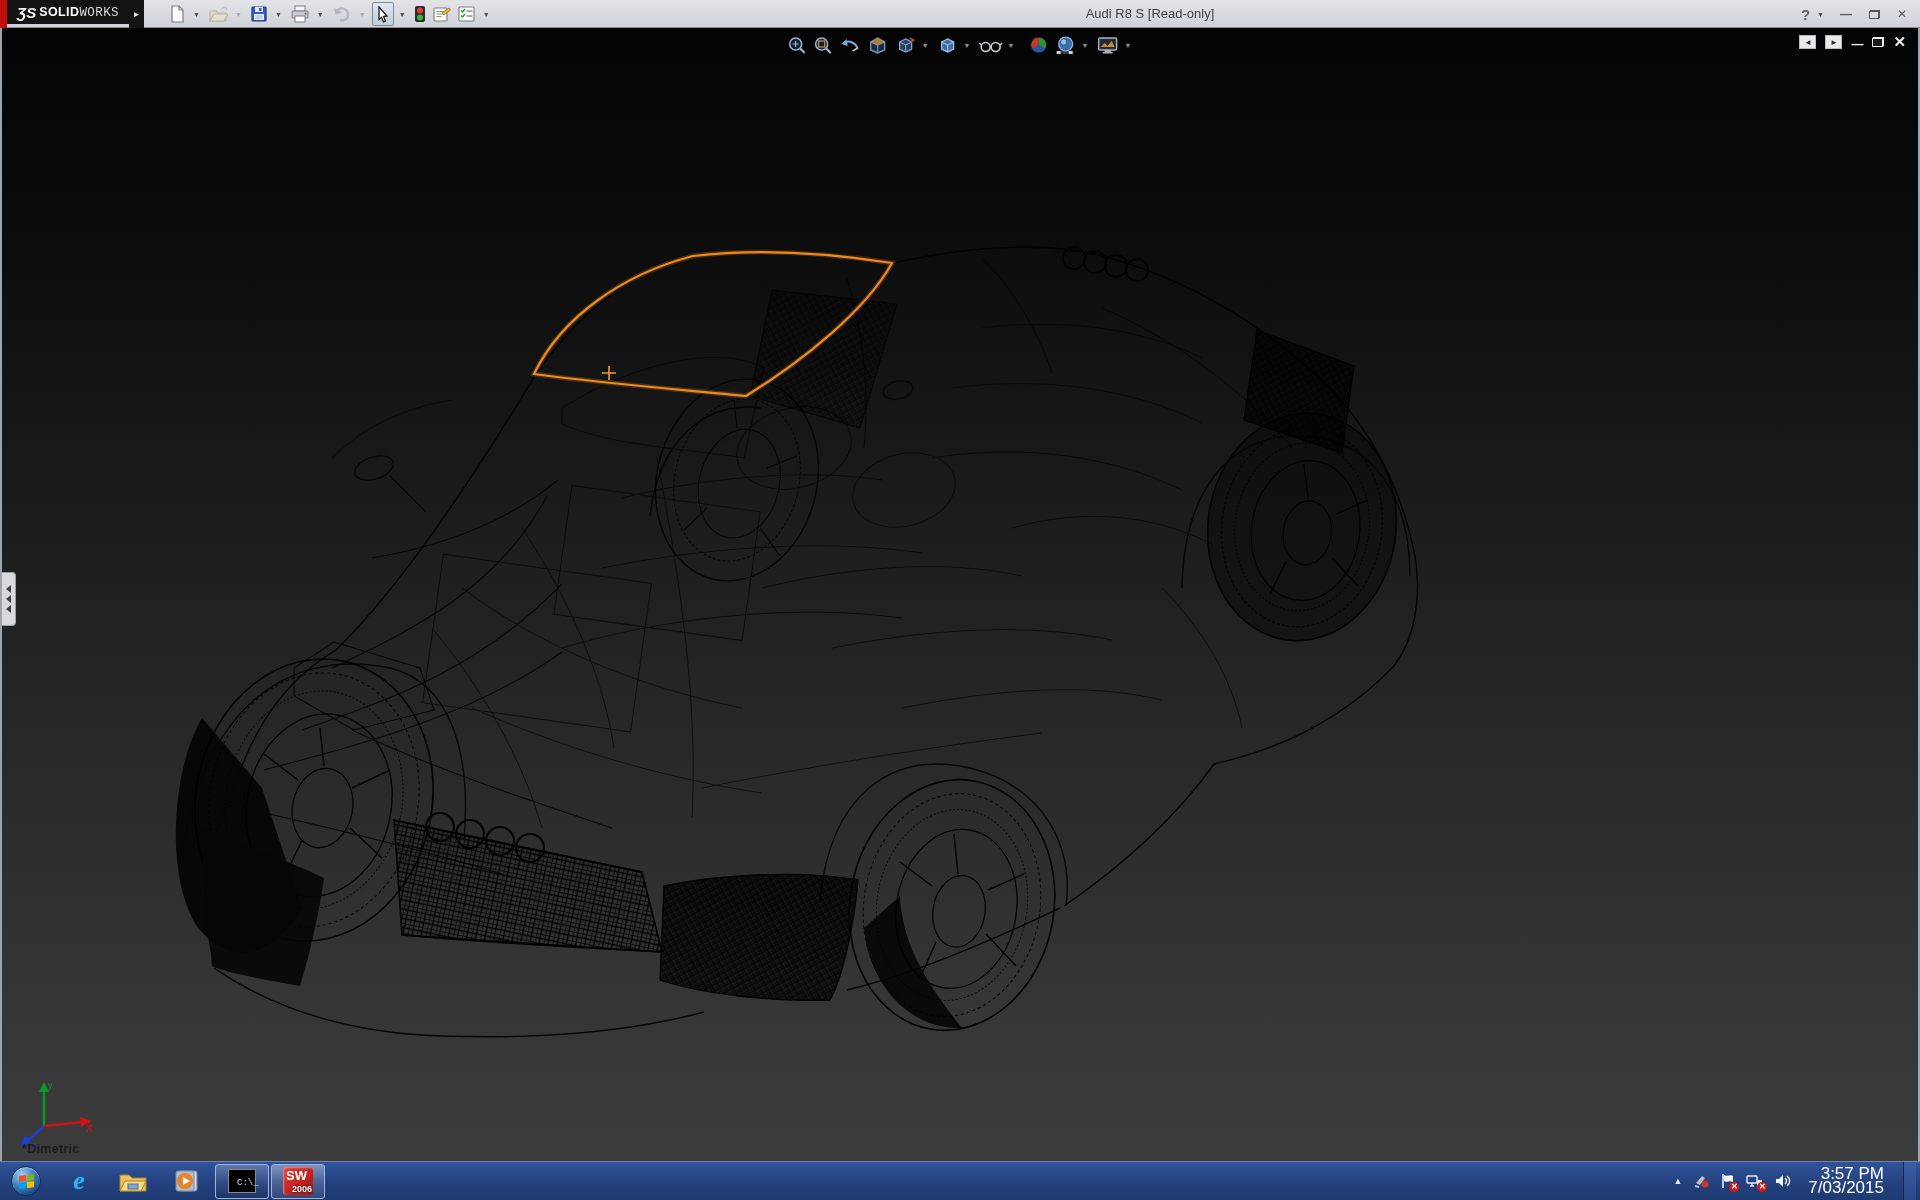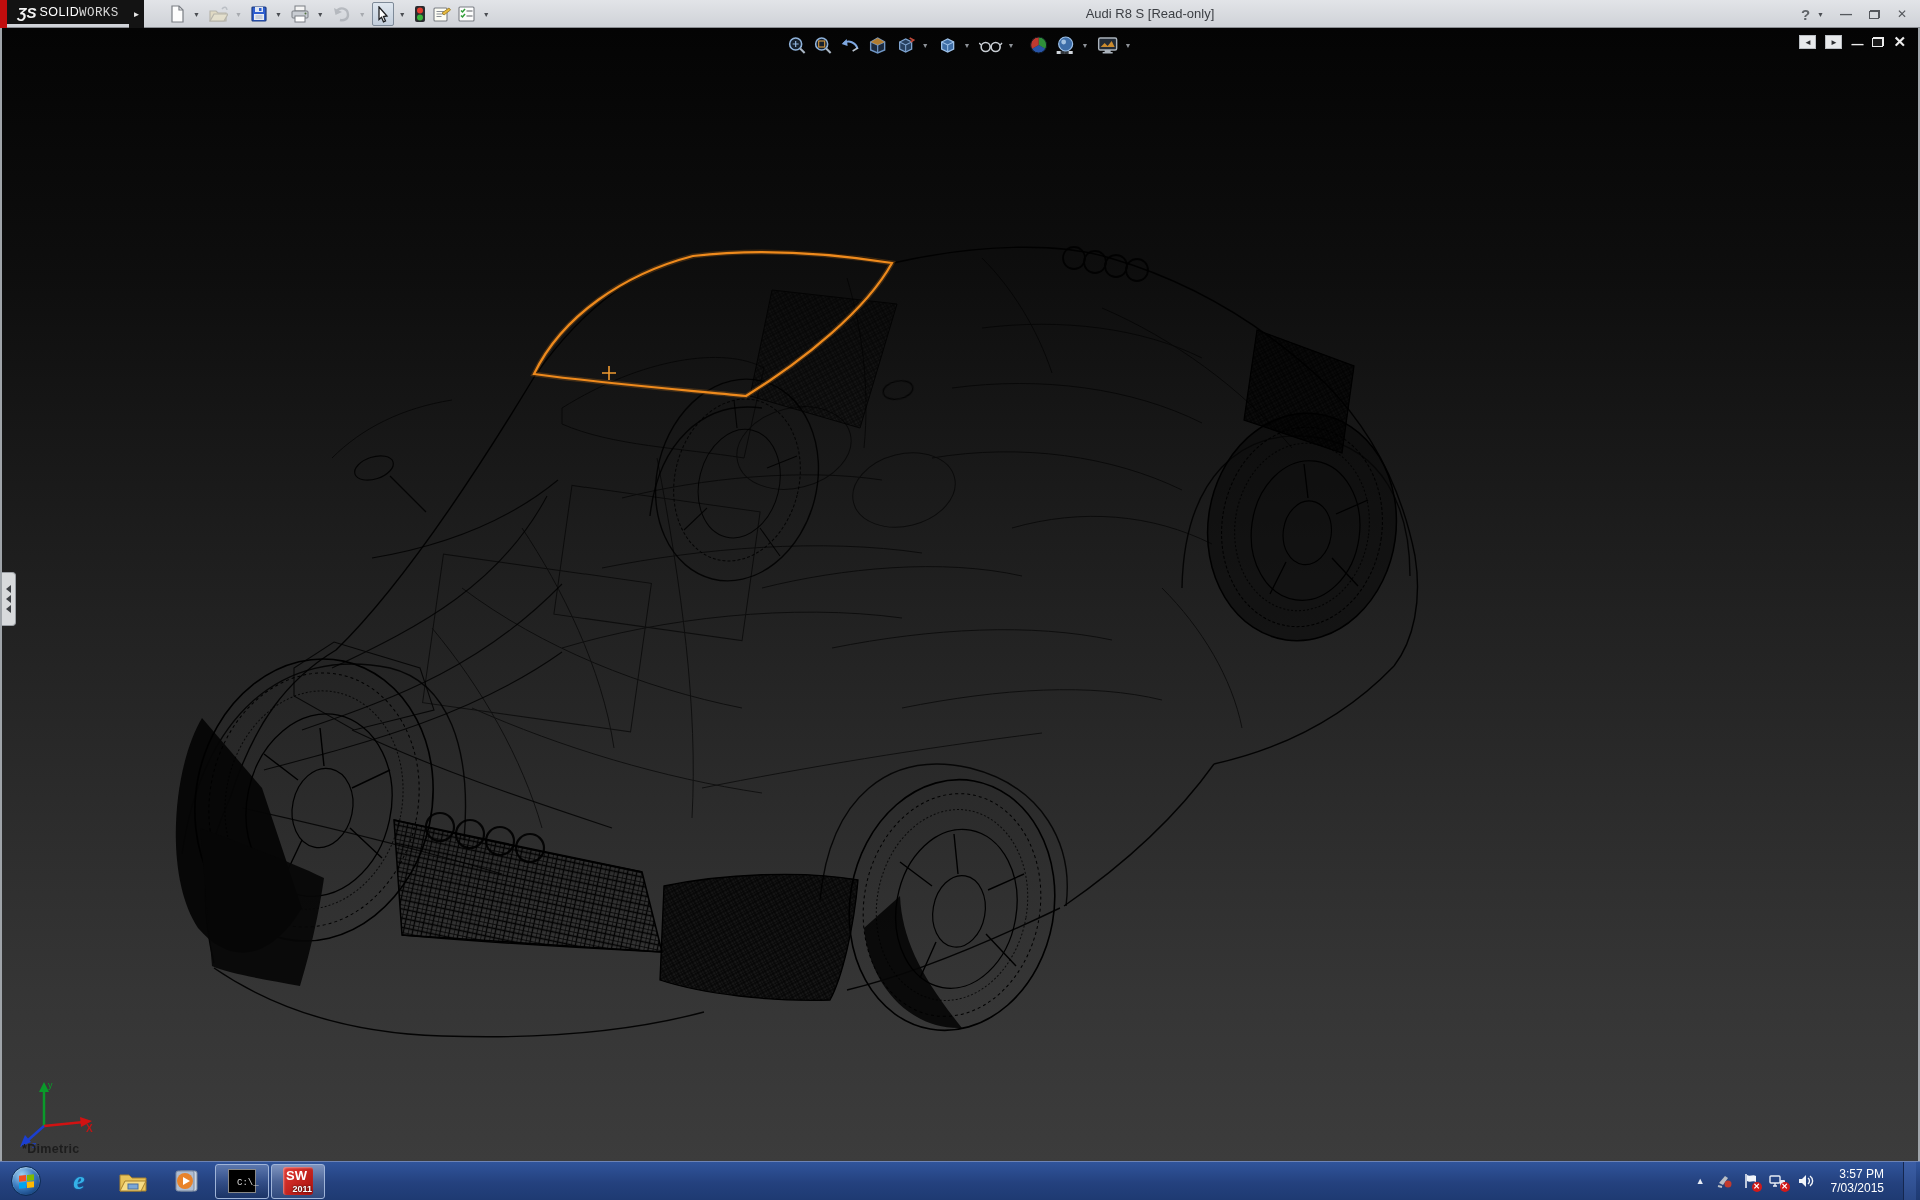--- a/index.html
+++ b/index.html
@@ -6,21 +6,21 @@
   html,body { width:1920px; height:1200px; overflow:hidden; font-family:"Liberation Sans", sans-serif; background:#000; }
 
   
   .titlebar{position:absolute;left:0;top:0;width:1920px;height:28px;
     background:linear-gradient(#e2e4e8,#cfd2d7);border-bottom:1px solid #8a8d92;}
   .red-strip{position:absolute;left:0;top:0;width:7px;height:28px;background:#c00d0d;}
   .logo-block{position:absolute;left:7px;top:0;width:122px;height:24px;background:#131313;
     display:flex;align-items:center;justify-content:center;color:#fff;}
   .logo-glyph{font-style:italic;font-weight:bold;font-size:15px;margin-right:3px;color:#f4f4f4;}
   .logo-text{font-size:12.5px;letter-spacing:.4px;color:#fff;}
-  .logo-text b{font-weight:normal;} .logo-text span{font-weight:normal;color:#d8d8d8;font-family:Liberation Mono, monospace;}
+  .logo-text b{font-weight:bold;} .logo-text span{font-weight:normal;color:#d8d8d8;font-family:Liberation Mono, monospace;}
   .logo-flyout{position:absolute;left:129px;top:0;width:15px;height:28px;background:#131313;
     display:flex;align-items:center;justify-content:center;color:#e8e8e8;font-size:8px;}
   .tb-icons{position:absolute;left:166px;top:0;height:28px;display:flex;align-items:center;}
   .tb-btn{height:24px;display:flex;align-items:center;padding:0 2px;margin-right:2px;}
   .tb-btn svg{display:block;}
   .tb-btn.pressed{border:1px solid #7e8a98;background:linear-gradient(#dfe7f0,#c3cedb);border-radius:2px;}
   .dd{font-size:7px;color:#4a4d52;margin:0 6px 0 3px;}
   .dd.dis{color:#a7aaafff;color:#a7aaaf;}
   .title-text{position:absolute;left:1040px;top:0;width:220px;height:37px;line-height:27px;
     text-align:center;font-size:13px;color:#3b3e43;}
@@ -81,21 +81,21 @@
   .cmd-ic{width:28px;height:24px;background:#000;border:1px solid #888;color:#ddd;font-size:9px;font-family:"Liberation Mono",monospace;padding:8px;}
   .sw-ic{position:relative;width:30px;height:28px;background:linear-gradient(135deg,#e23b35,#a80f0c);border-radius:3px;
     color:#fff;font-weight:bold;box-shadow:inset 1px 1px 2px rgba(255,255,255,.45);}
   .sw-ic .sw-l{position:absolute;left:3px;top:1px;font-size:13px;}
   .sw-ic .sw-y{position:absolute;right:1px;bottom:1px;font-size:9px;text-shadow:0 0 2px #000;}
   .tray{margin-left:auto;display:flex;align-items:center;gap:11px;padding-right:4px;height:39px;}
   .tray-arrow{color:#e8edf5;font-size:9px;}
   .tray-ic{position:relative;display:flex;align-items:center;justify-content:center;}
   .badge-x{position:absolute;right:-4px;bottom:-3px;width:10px;height:10px;border-radius:50%;background:#d11a1a;color:#fff;
     font-size:8px;line-height:10px;text-align:center;font-weight:bold;}
-  .clock{color:#fff;font-size:12px;text-align:right;line-height:14px;padding:0 6px;}
+  .clock{color:#fff;font-size:17px;text-align:right;line-height:14px;padding:0 6px;}
   .show-desktop{width:13px;height:39px;border-left:1px solid #15274e;background:linear-gradient(#3b5ea6,#2a4886);margin-left:2px;}
 </style>
 </head>
 <body>
 
 <div class="viewport">
 
   <svg class="carsvg" width="1916" height="1133" viewBox="0 0 1916 1133">
     <defs>
       <pattern id="mesh" width="9" height="9" patternUnits="userSpaceOnUse" patternTransform="rotate(12)">
@@ -481,21 +481,21 @@
         <circle cx="12" cy="13" r="8" fill="#e8832a"></circle>
         <path d="M10 9 l7 4 -7 4 Z" fill="#fff"></path>
       </svg>
   </div>
   <div class="task-btn active">
     <div class="cmd-ic">C:\_</div>
   </div>
   <div class="task-btn active frontmost">
     <div class="sw-ic">
       <span class="sw-l">SW</span>
-      <span class="sw-y">2011</span>
+      <span class="sw-y">2006</span>
     </div>
   </div>
 
   <div class="tray">
     <span class="tray-arrow">▲</span>
     <span class="tray-ic">
       <svg width="16" height="16">
           <path d="M3 10 L9 3 l3 2 -5 7 Z" fill="#b9bec5"></path>
           <circle cx="12" cy="11" r="3.5" fill="#c23a2e"></circle>
           <path d="M2 13 l4 1" stroke="#b9bec5" stroke-width="2"></path>

